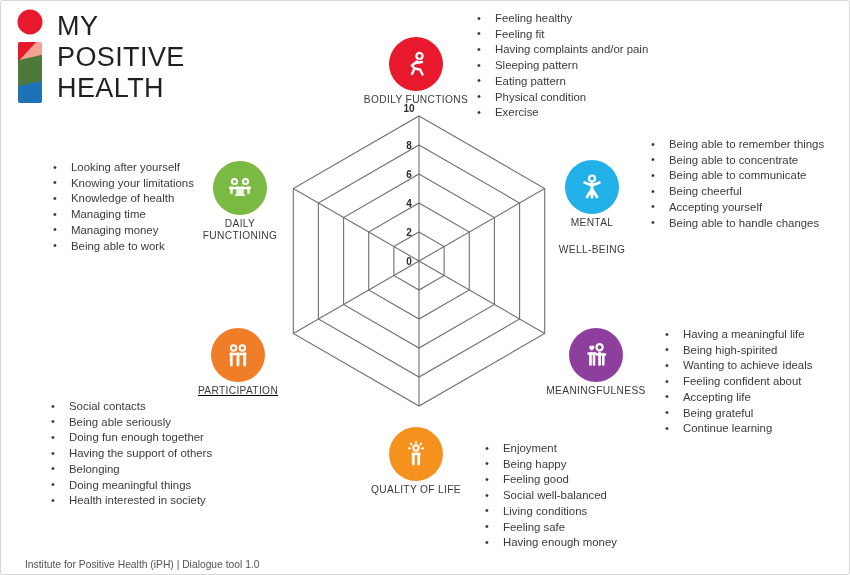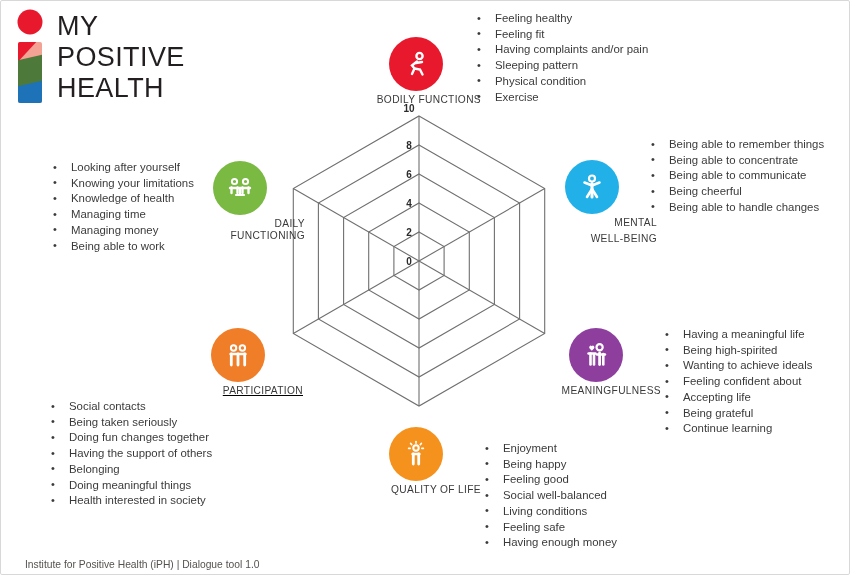--- a/index.html
+++ b/index.html
@@ -52,21 +52,21 @@
   }
 
   #list-bodily      { left: 472px; top: 10px; }
   #list-mental      { left: 646px; top: 136px; }
   #list-meaning     { left: 660px; top: 326px; }
   #list-quality     { left: 480px; top: 440px; }
   #list-partic      { left: 46px; top: 398px; }
   #list-daily       { left: 48px; top: 143px; margin-top: 16px; }
 
   
-  .node { position: absolute; width: 130px; text-align: right; }
+  .node { position: absolute; width: 130px; text-align: center; }
   .node .circle {
     width: 54px; height: 54px; border-radius: 50%;
     margin: 0 auto;
     display: flex; align-items: center; justify-content: center;
   }
   .node .circle svg { display: block; }
   .node .cap {
     margin-top: 3px;
     font-size: 10.2px;
     line-height: 11.6px;
@@ -176,21 +176,21 @@
       <svg width="30" height="30" viewBox="0 0 30 30">
         <circle cx="15" cy="6.5" r="3" fill="none" stroke="#ffffff" stroke-width="2.2"></circle>
         <path d="M15 11.5 L15 25" stroke="#ffffff" stroke-width="3" stroke-linecap="round"></path>
         <path d="M15 13.5 L7.5 10.5" stroke="#ffffff" stroke-width="2.6" stroke-linecap="round"></path>
         <path d="M15 13.5 L22.5 10.5" stroke="#ffffff" stroke-width="2.6" stroke-linecap="round"></path>
         <path d="M15 17 L10 25" stroke="#ffffff" stroke-width="2.6" stroke-linecap="round"></path>
         <path d="M15 17 L20 25" stroke="#ffffff" stroke-width="2.6" stroke-linecap="round"></path>
       </svg>
     </div>
     <div class="cap">MENTAL</div>
-    <div class="cap" style="margin-top:4px">WELL-BEING</div>
+    <div class="cap" style="margin-top:15px">WELL-BEING</div>
   </div>
 
   <div class="node" id="node-meaning">
     <div class="circle" style="background:#8e3f9e">
       <svg width="30" height="30" viewBox="0 0 30 30">
         <path d="M8.6 6.2 a1.5 1.5 0 0 1 2.2 0 a1.5 1.5 0 0 1 2.2 0 a1.7 1.7 0 0 1 0 2.2 L10.8 10.8 L8.6 8.4 a1.7 1.7 0 0 1 0 -2.2 z" fill="#ffffff"></path>
         <circle cx="18.6" cy="7.3" r="3.1" fill="none" stroke="#ffffff" stroke-width="2.2"></circle>
         <path d="M7.5 13.5 L14.5 13.5" stroke="#ffffff" stroke-width="2.4" stroke-linecap="round"></path>
         <path d="M9.5 13.5 L9.5 24.5" stroke="#ffffff" stroke-width="2.6" stroke-linecap="round"></path>
         <path d="M13 14.5 L13 24.5" stroke="#ffffff" stroke-width="2.6" stroke-linecap="round"></path>
@@ -252,31 +252,33 @@
     <div class="cap">DAILY</div>
     <div class="cap" style="margin-top:0">FUNCTIONING</div>
   </div>
 
   <div class="blist" id="list-bodily">
     <ul>
         <li>Feeling healthy</li>
         <li>Feeling fit</li>
         <li>Having complaints and/or pain</li>
         <li>Sleeping pattern</li>
+        <li>Eating pattern</li>
         <li>Physical condition</li>
         <li>Exercise</li>
       </ul>
   </div>
 
   <div class="blist" id="list-mental">
     <ul>
         <li>Being able to remember things</li>
         <li>Being able to concentrate</li>
         <li>Being able to communicate</li>
         <li>Being cheerful</li>
+        <li>Accepting yourself</li>
         <li>Being able to handle changes</li>
       </ul>
   </div>
 
   <div class="blist" id="list-meaning">
     <ul>
         <li>Having a meaningful life</li>
         <li>Being high-spirited</li>
         <li>Wanting to achieve ideals</li>
         <li>Feeling confident about</li>
@@ -294,22 +296,22 @@
         <li>Social well-balanced</li>
         <li>Living conditions</li>
         <li>Feeling safe</li>
         <li>Having enough money</li>
       </ul>
   </div>
 
   <div class="blist" id="list-partic">
     <ul>
         <li>Social contacts</li>
-        <li>Being taken seriously</li>
-        <li>Doing fun changes together</li>
+        <li>Being able seriously</li>
+        <li>Doing fun enough together</li>
         <li>Having the support of others</li>
         <li>Belonging</li>
         <li>Doing meaningful things</li>
         <li>Health interested in society</li>
       </ul>
   </div>
 
   <div class="blist" id="list-daily">
     <ul>
         <li>Looking after yourself</li>

